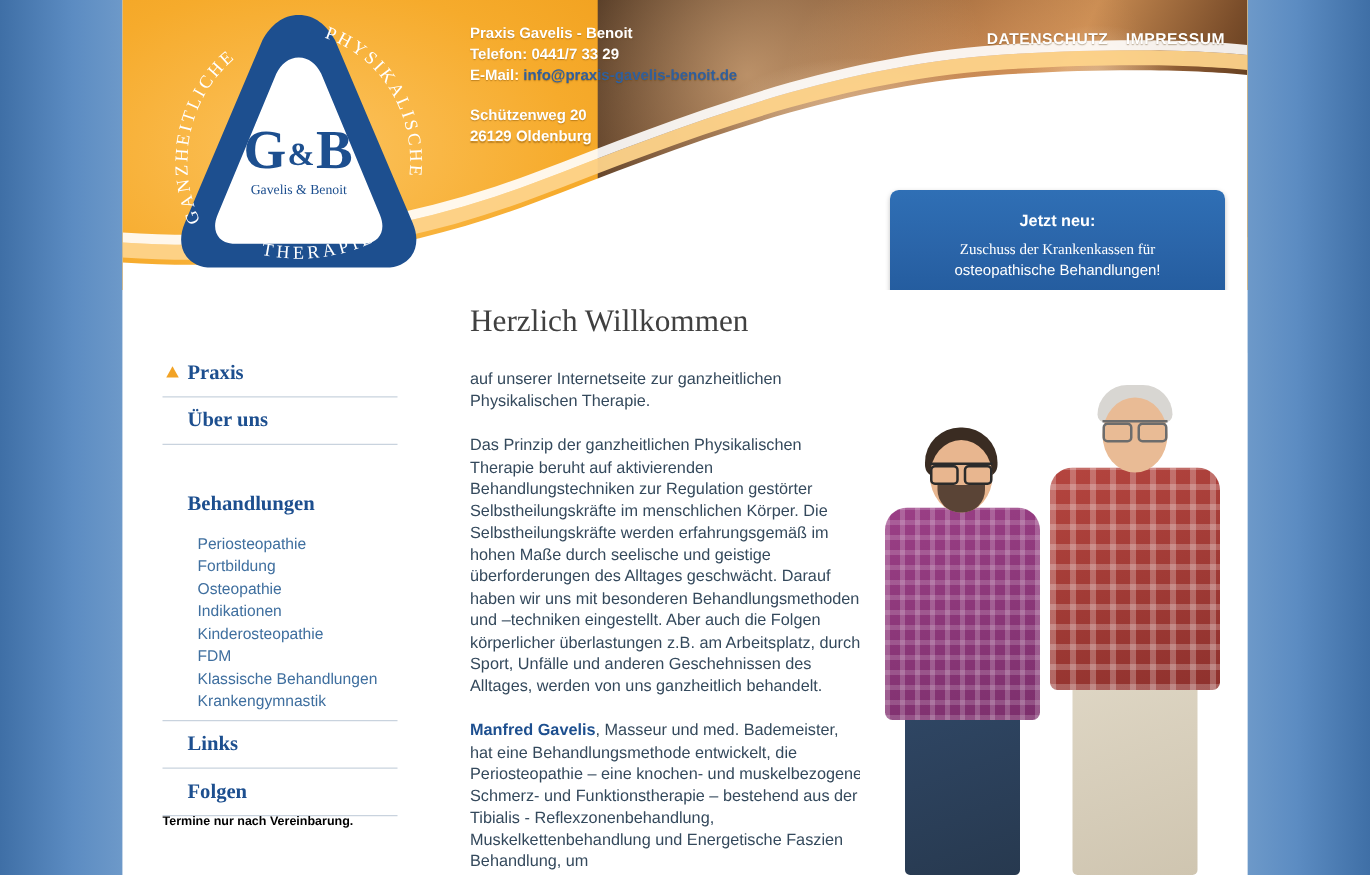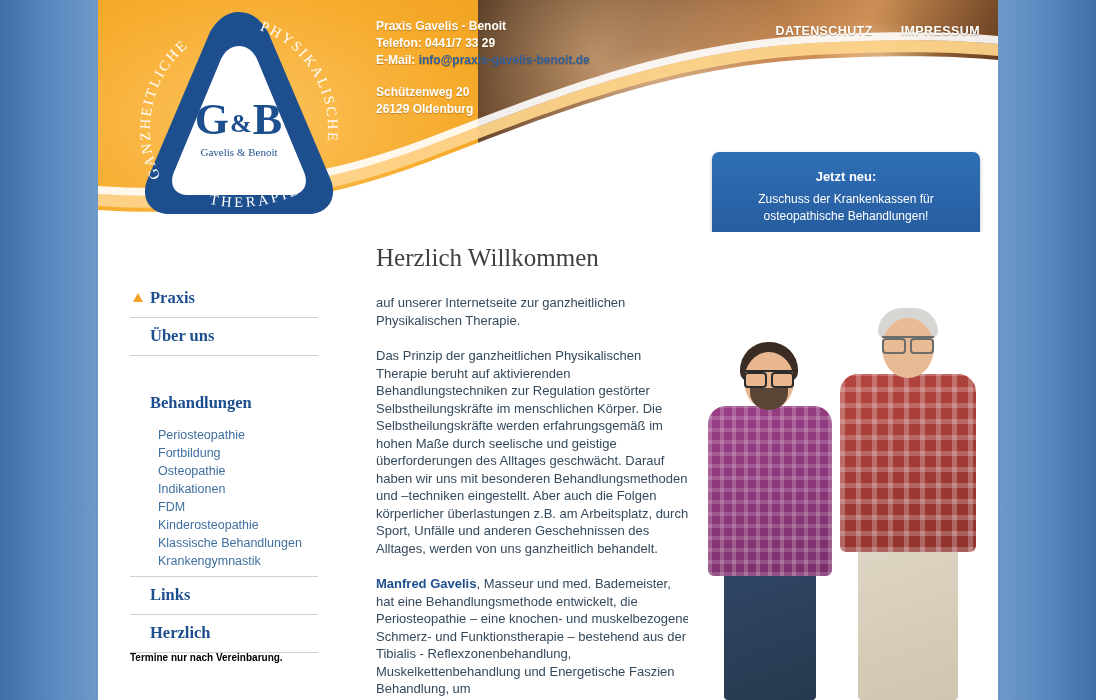--- a/index.html
+++ b/index.html
@@ -84,21 +84,21 @@
   .hdr-address {
     position: absolute; left: 278px; top: 84px;
     color: #ffffff; font-size: 12px; font-weight: bold; line-height: 17px;
     text-shadow: 0 1px 1px rgba(120,70,0,.45);
     z-index: 5;
   }
   
   #topnav {
     position: absolute; right: 18px; top: 24px;
     z-index: 6;
-    display: flex; gap: 28px;
+    display: flex; gap: 14px;
   }
   #topnav a {
     color: #ffffff; font-size: 12.5px; font-weight: bold; letter-spacing: .4px;
     text-decoration: none; text-shadow: 0 1px 1px rgba(80,50,0,.4);
   }
 
   
   #logo {
     position: absolute; left: 36px; top: 6px; width: 210px; height: 216px; z-index: 7;
   }
@@ -117,21 +117,21 @@
   #promo {
     position: absolute; right: 18px; top: 152px; width: 268px; height: 110px;
     background: linear-gradient(to bottom, #2f6fb5 0%, #2a64a8 45%, #1f5697 100%);
     border-radius: 7px;
     box-shadow: 0 2px 4px rgba(0,0,0,.25);
     z-index: 8;
     color: #fff; text-align: center;
   }
   #promo .p-title { font-size: 13px; font-weight: bold; margin-top: 17px; }
   #promo .p-l1, #promo .p-l2 { font-size: 12px; line-height: 17px; }
-  #promo .p-l1 { margin-top: 7px; }
+  #promo .p-l1 { margin-top: 7px; font-family: Liberation Serif, serif; }
 
   
   #body {
     position: absolute; left: 0; top: 232px; width: 900px; height: 468px;
     background: #ffffff;
   }
 
   
   #sidebar {
     position: absolute; left: 32px; top: 48px; width: 188px;
@@ -303,31 +303,31 @@
         </div>
         <div class="sub-wrap">
           <div class="nav-item" style="border-bottom:none;">
             <span class="label">Behandlungen</span>
           </div>
           <ul class="sub-list">
             <li>Periosteopathie</li>
             <li>Fortbildung</li>
             <li>Osteopathie</li>
             <li>Indikationen</li>
+            <li>Kinderosteopathie</li>
             <li>FDM</li>
-            <li>Kinderosteopathie</li>
             <li>Klassische Behandlungen</li>
             <li>Krankengymnastik</li>
           </ul>
         </div>
         <div class="nav-item">
           <span class="label">Links</span>
         </div>
         <div class="nav-item">
-          <span class="label">Herzlich</span>
+          <span class="label">Folgen</span>
         </div>
       </nav>
       <div id="termine">Termine nur nach Vereinbarung.</div>
 
       <div id="main">
         <h1>Herzlich Willkommen</h1>
         <p>auf unserer Internetseite zur ganzheitlichen Physikalischen Therapie.</p>
         <p>Das Prinzip der ganzheitlichen Physikalischen Therapie beruht auf aktivierenden Behandlungstechniken zur Regulation gestörter Selbstheilungskräfte im menschlichen Körper. Die Selbstheilungskräfte werden erfahrungsgemäß im hohen Maße durch seelische und geistige überforderungen des Alltages geschwächt. Darauf haben wir uns mit besonderen Behandlungsmethoden und –techniken eingestellt. Aber auch die Folgen körperlicher überlastungen z.B. am Arbeitsplatz, durch Sport, Unfälle und anderen Geschehnissen des Alltages, werden von uns ganzheitlich behandelt.</p>
         <p><span class="lead">Manfred Gavelis</span><span>, Masseur und med. Bademeister, hat eine Behandlungsmethode entwickelt, die Periosteopathie – eine knochen- und muskelbezogene Schmerz- und Funktionstherapie – bestehend aus der Tibialis - Reflexzonenbehandlung, Muskelkettenbehandlung und Energetische Faszien Behandlung, um</span></p>
       </div>

